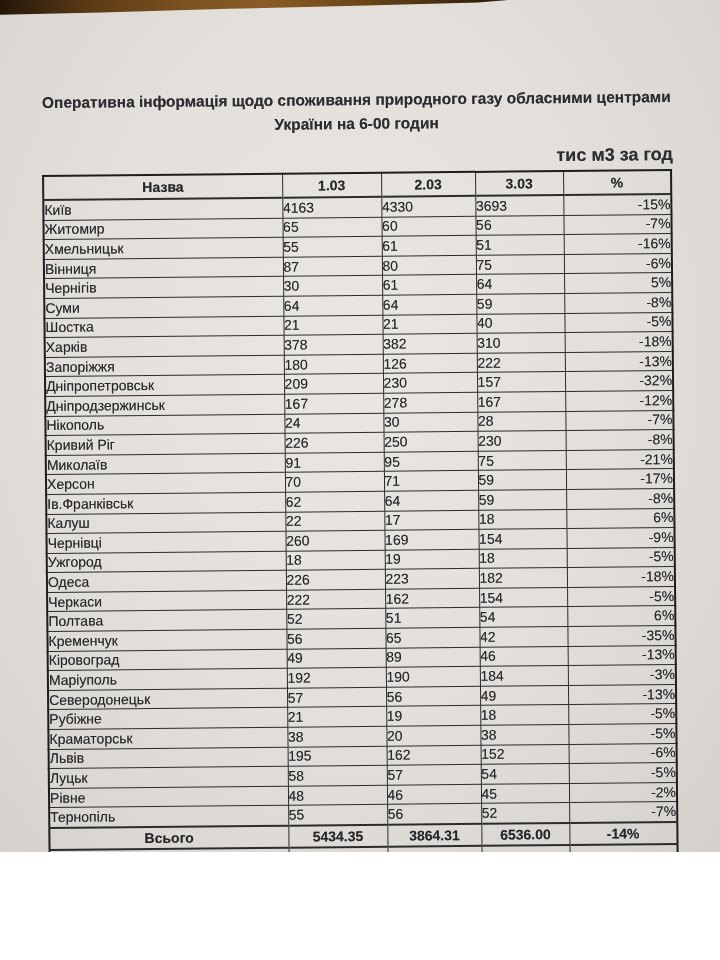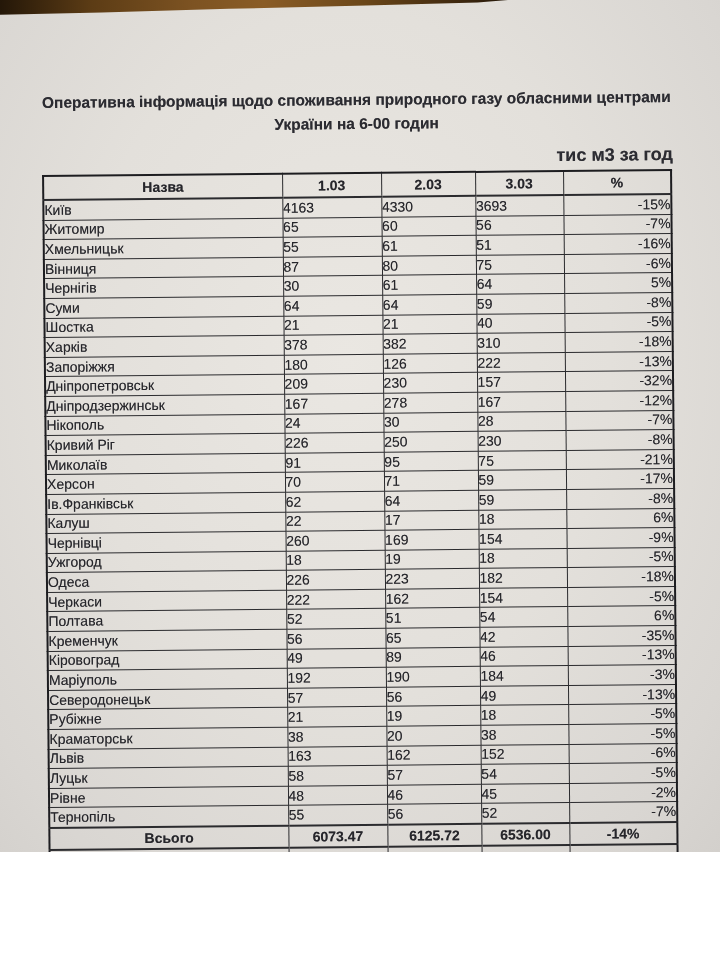--- a/index.html
+++ b/index.html
@@ -286,21 +286,21 @@
           </tr>
           <tr>
             <td class="name">Краматорськ</td>
             <td class="num">38</td>
             <td class="num">20</td>
             <td class="num">38</td>
             <td class="pct">-5%</td>
           </tr>
           <tr>
             <td class="name">Львів</td>
-            <td class="num">163</td>
+            <td class="num">195</td>
             <td class="num">162</td>
             <td class="num">152</td>
             <td class="pct">-6%</td>
           </tr>
           <tr>
             <td class="name">Луцьк</td>
             <td class="num">58</td>
             <td class="num">57</td>
             <td class="num">54</td>
             <td class="pct">-5%</td>
@@ -316,22 +316,22 @@
             <td class="name">Тернопіль</td>
             <td class="num">55</td>
             <td class="num">56</td>
             <td class="num">52</td>
             <td class="pct">-7%</td>
           </tr>
         </tbody>
       <tfoot>
         <tr class="total-row">
           <td>Всього</td>
-          <td>6073.47</td>
-          <td>6125.72</td>
+          <td>5434.35</td>
+          <td>3864.31</td>
           <td>6536.00</td>
           <td>-14%</td>
         </tr>
         <tr class="empty-row">
           <td></td>
           <td></td>
           <td></td>
           <td></td>
           <td></td>
         </tr>

